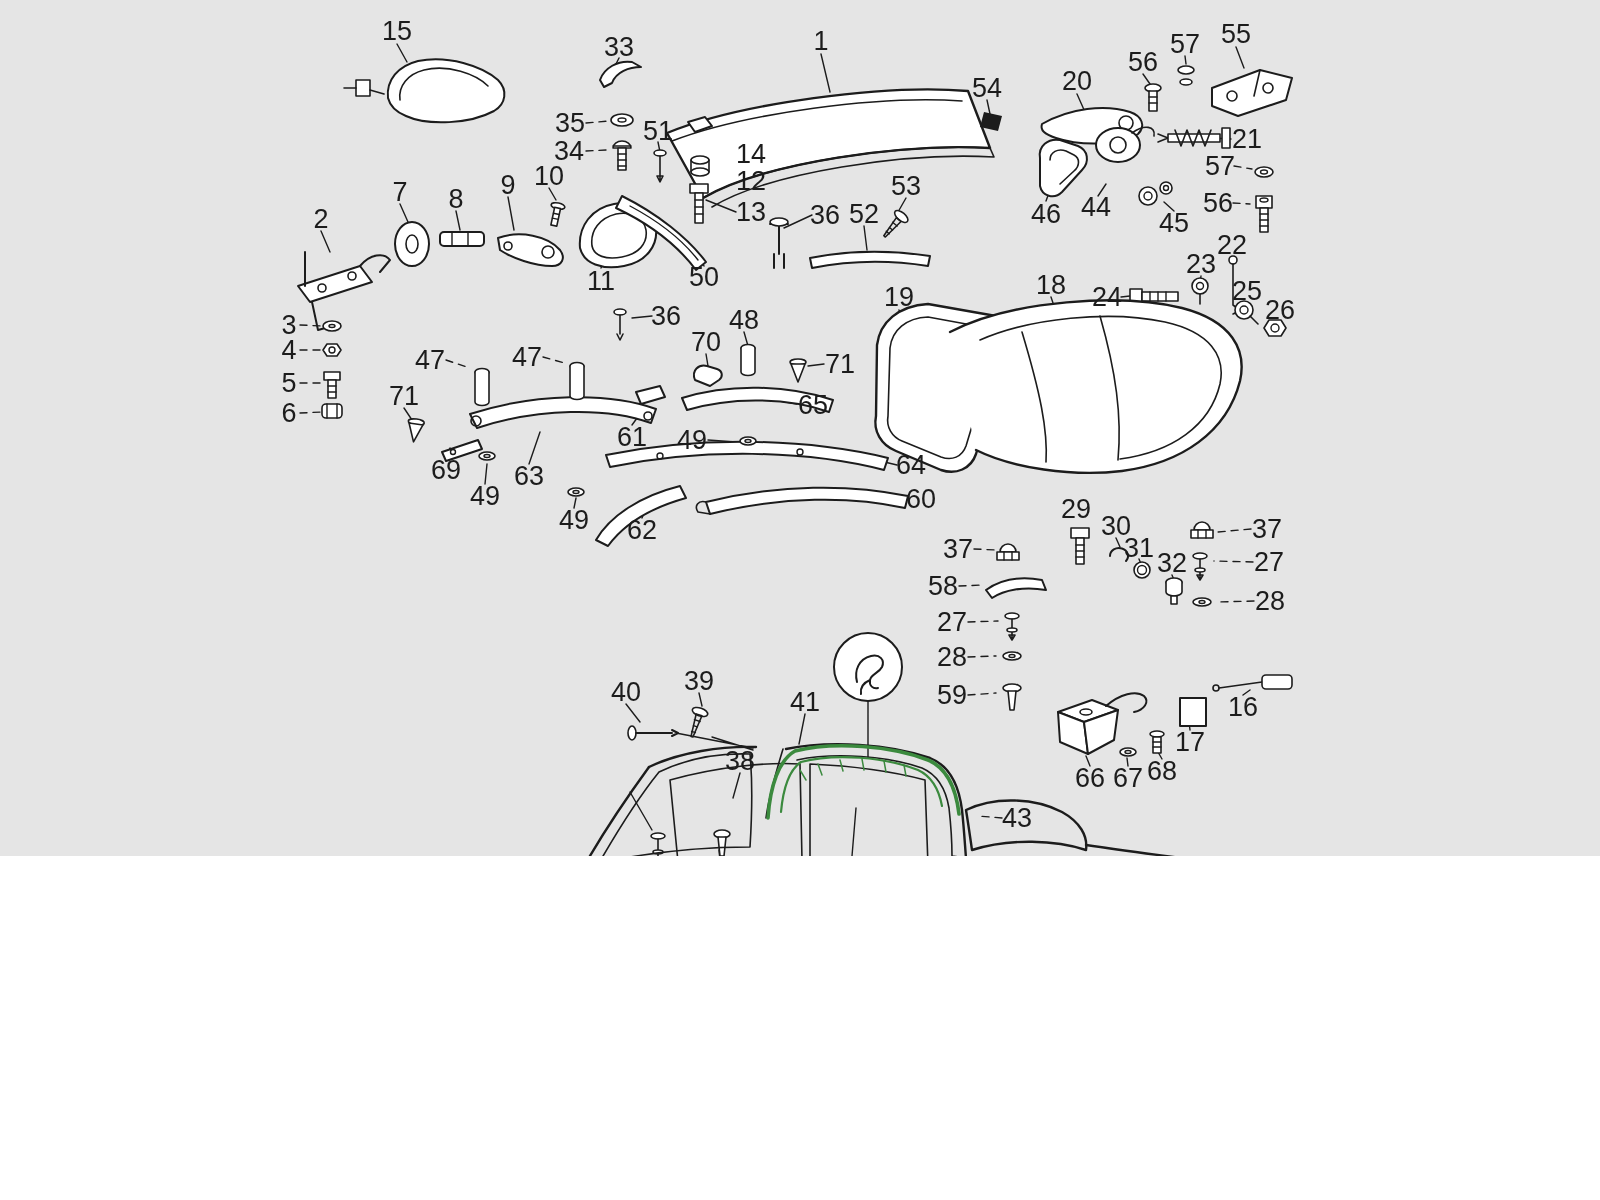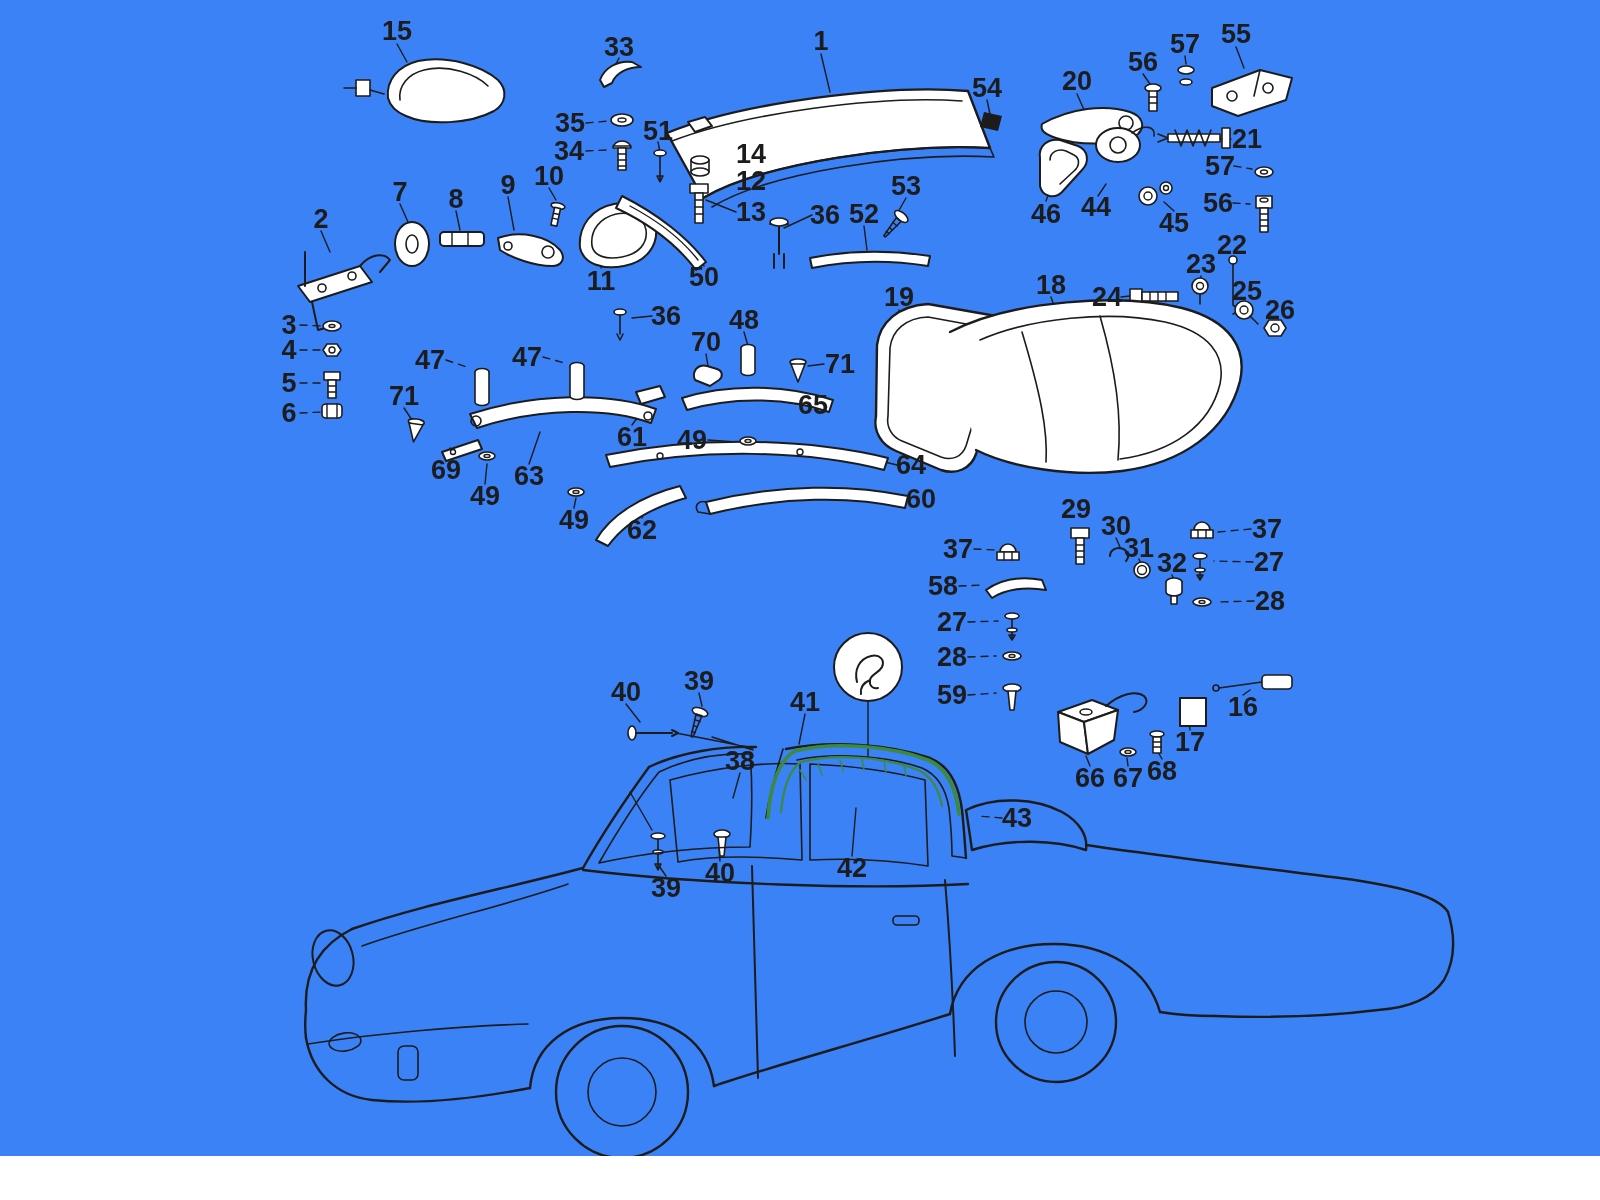--- a/index.html
+++ b/index.html
@@ -1,16 +1,16 @@
 <!DOCTYPE html>
 <html style="--ink: #1c1c1c; --grn: #3b8a3e;"><head>
 <meta charset="utf-8">
 <style>
   html,body{margin:0;padding:0;background:#ffffff;}
-  .stage{width:1600px;height:1156px;position:relative;background:#3b82f6;overflow:hidden;font-weight:bold;}
+  .stage{width:1600px;height:856px;position:relative;background:#e5e5e5;overflow:hidden;}
   svg{display:block;}
   :root{--ink:#1c1c1c;--grn:#3b8a3e;}
   .ln{stroke:var(--ink);fill:none;stroke-linecap:round;stroke-linejoin:round;}
   .fw{stroke:var(--ink);fill:#ffffff;stroke-linecap:round;stroke-linejoin:round;}
   .fi{fill:var(--ink);stroke:none;}
   .grn{stroke:var(--grn);fill:none;stroke-linecap:round;stroke-linejoin:round;}
   .lbl{font-family:"Liberation Sans",sans-serif;font-size:27px;fill:var(--ink);text-anchor:middle;}
   .w1{stroke-width:1.4;} .w15{stroke-width:1.6;} .w2{stroke-width:2;} .w24{stroke-width:2.4;} .g35{stroke-width:3.6;} .g2{stroke-width:2.2;} .g1{stroke-width:1.5;}
   .dash{stroke-dasharray:7 6;}
 </style>

